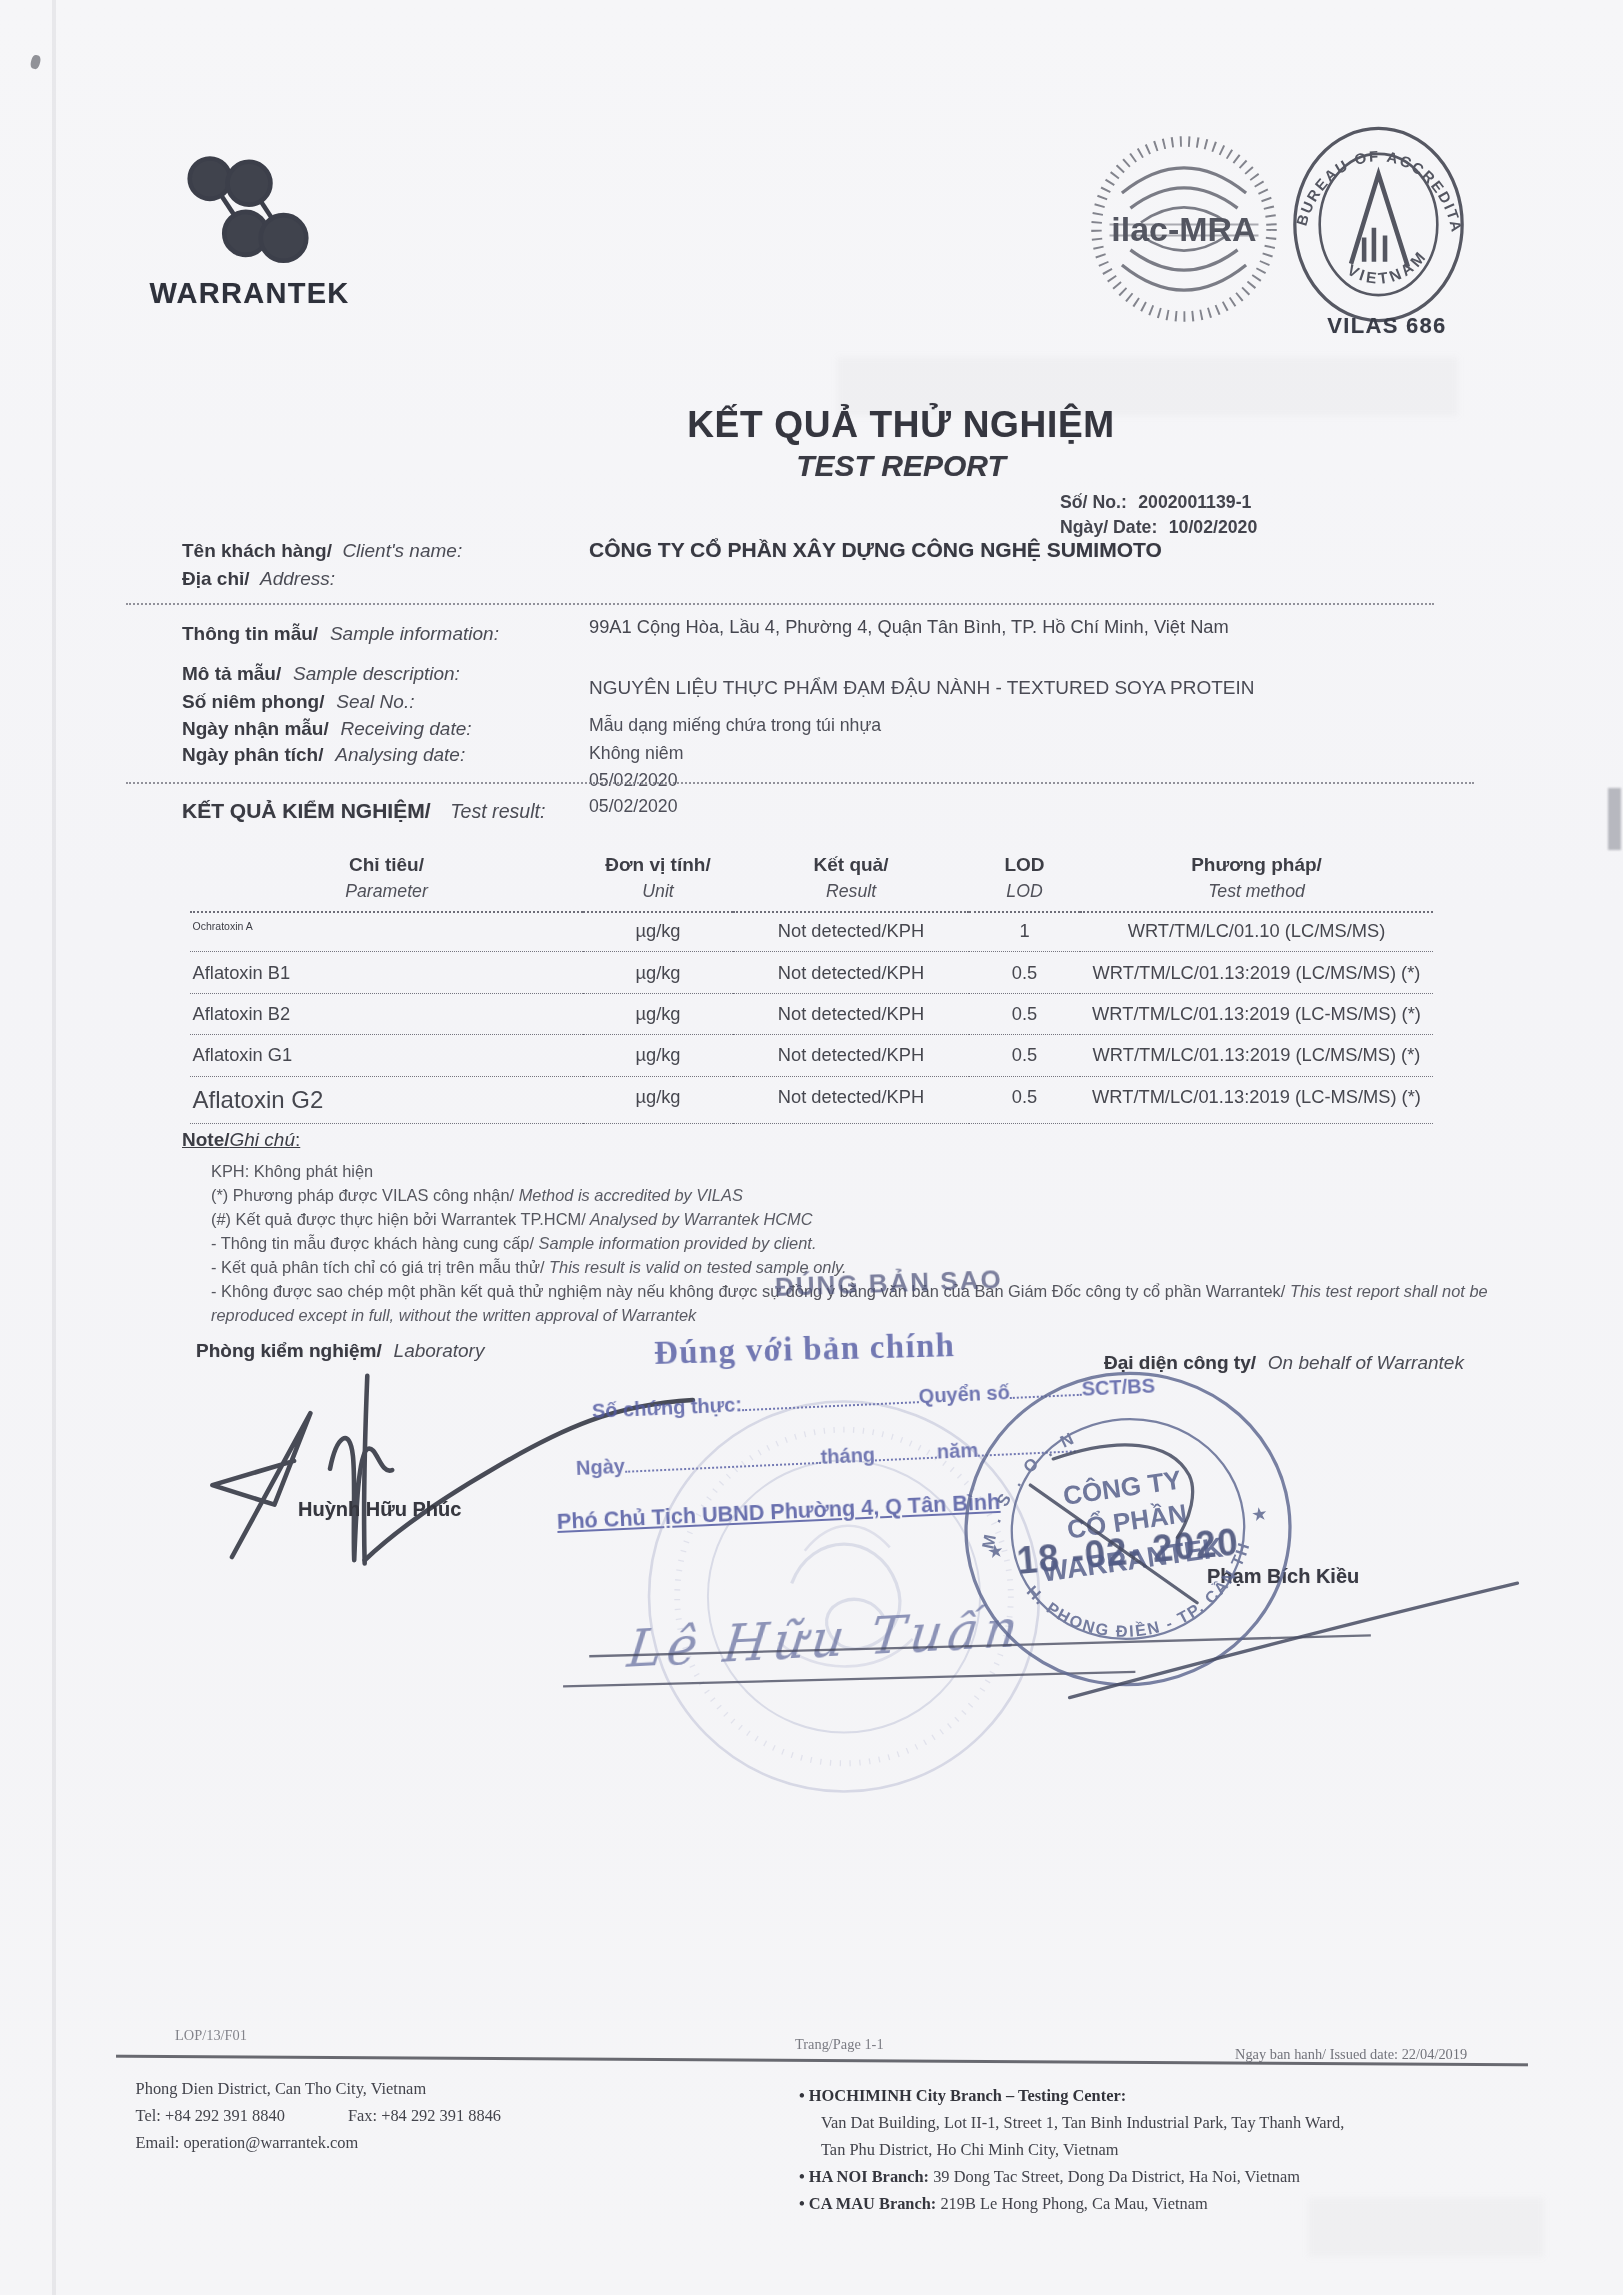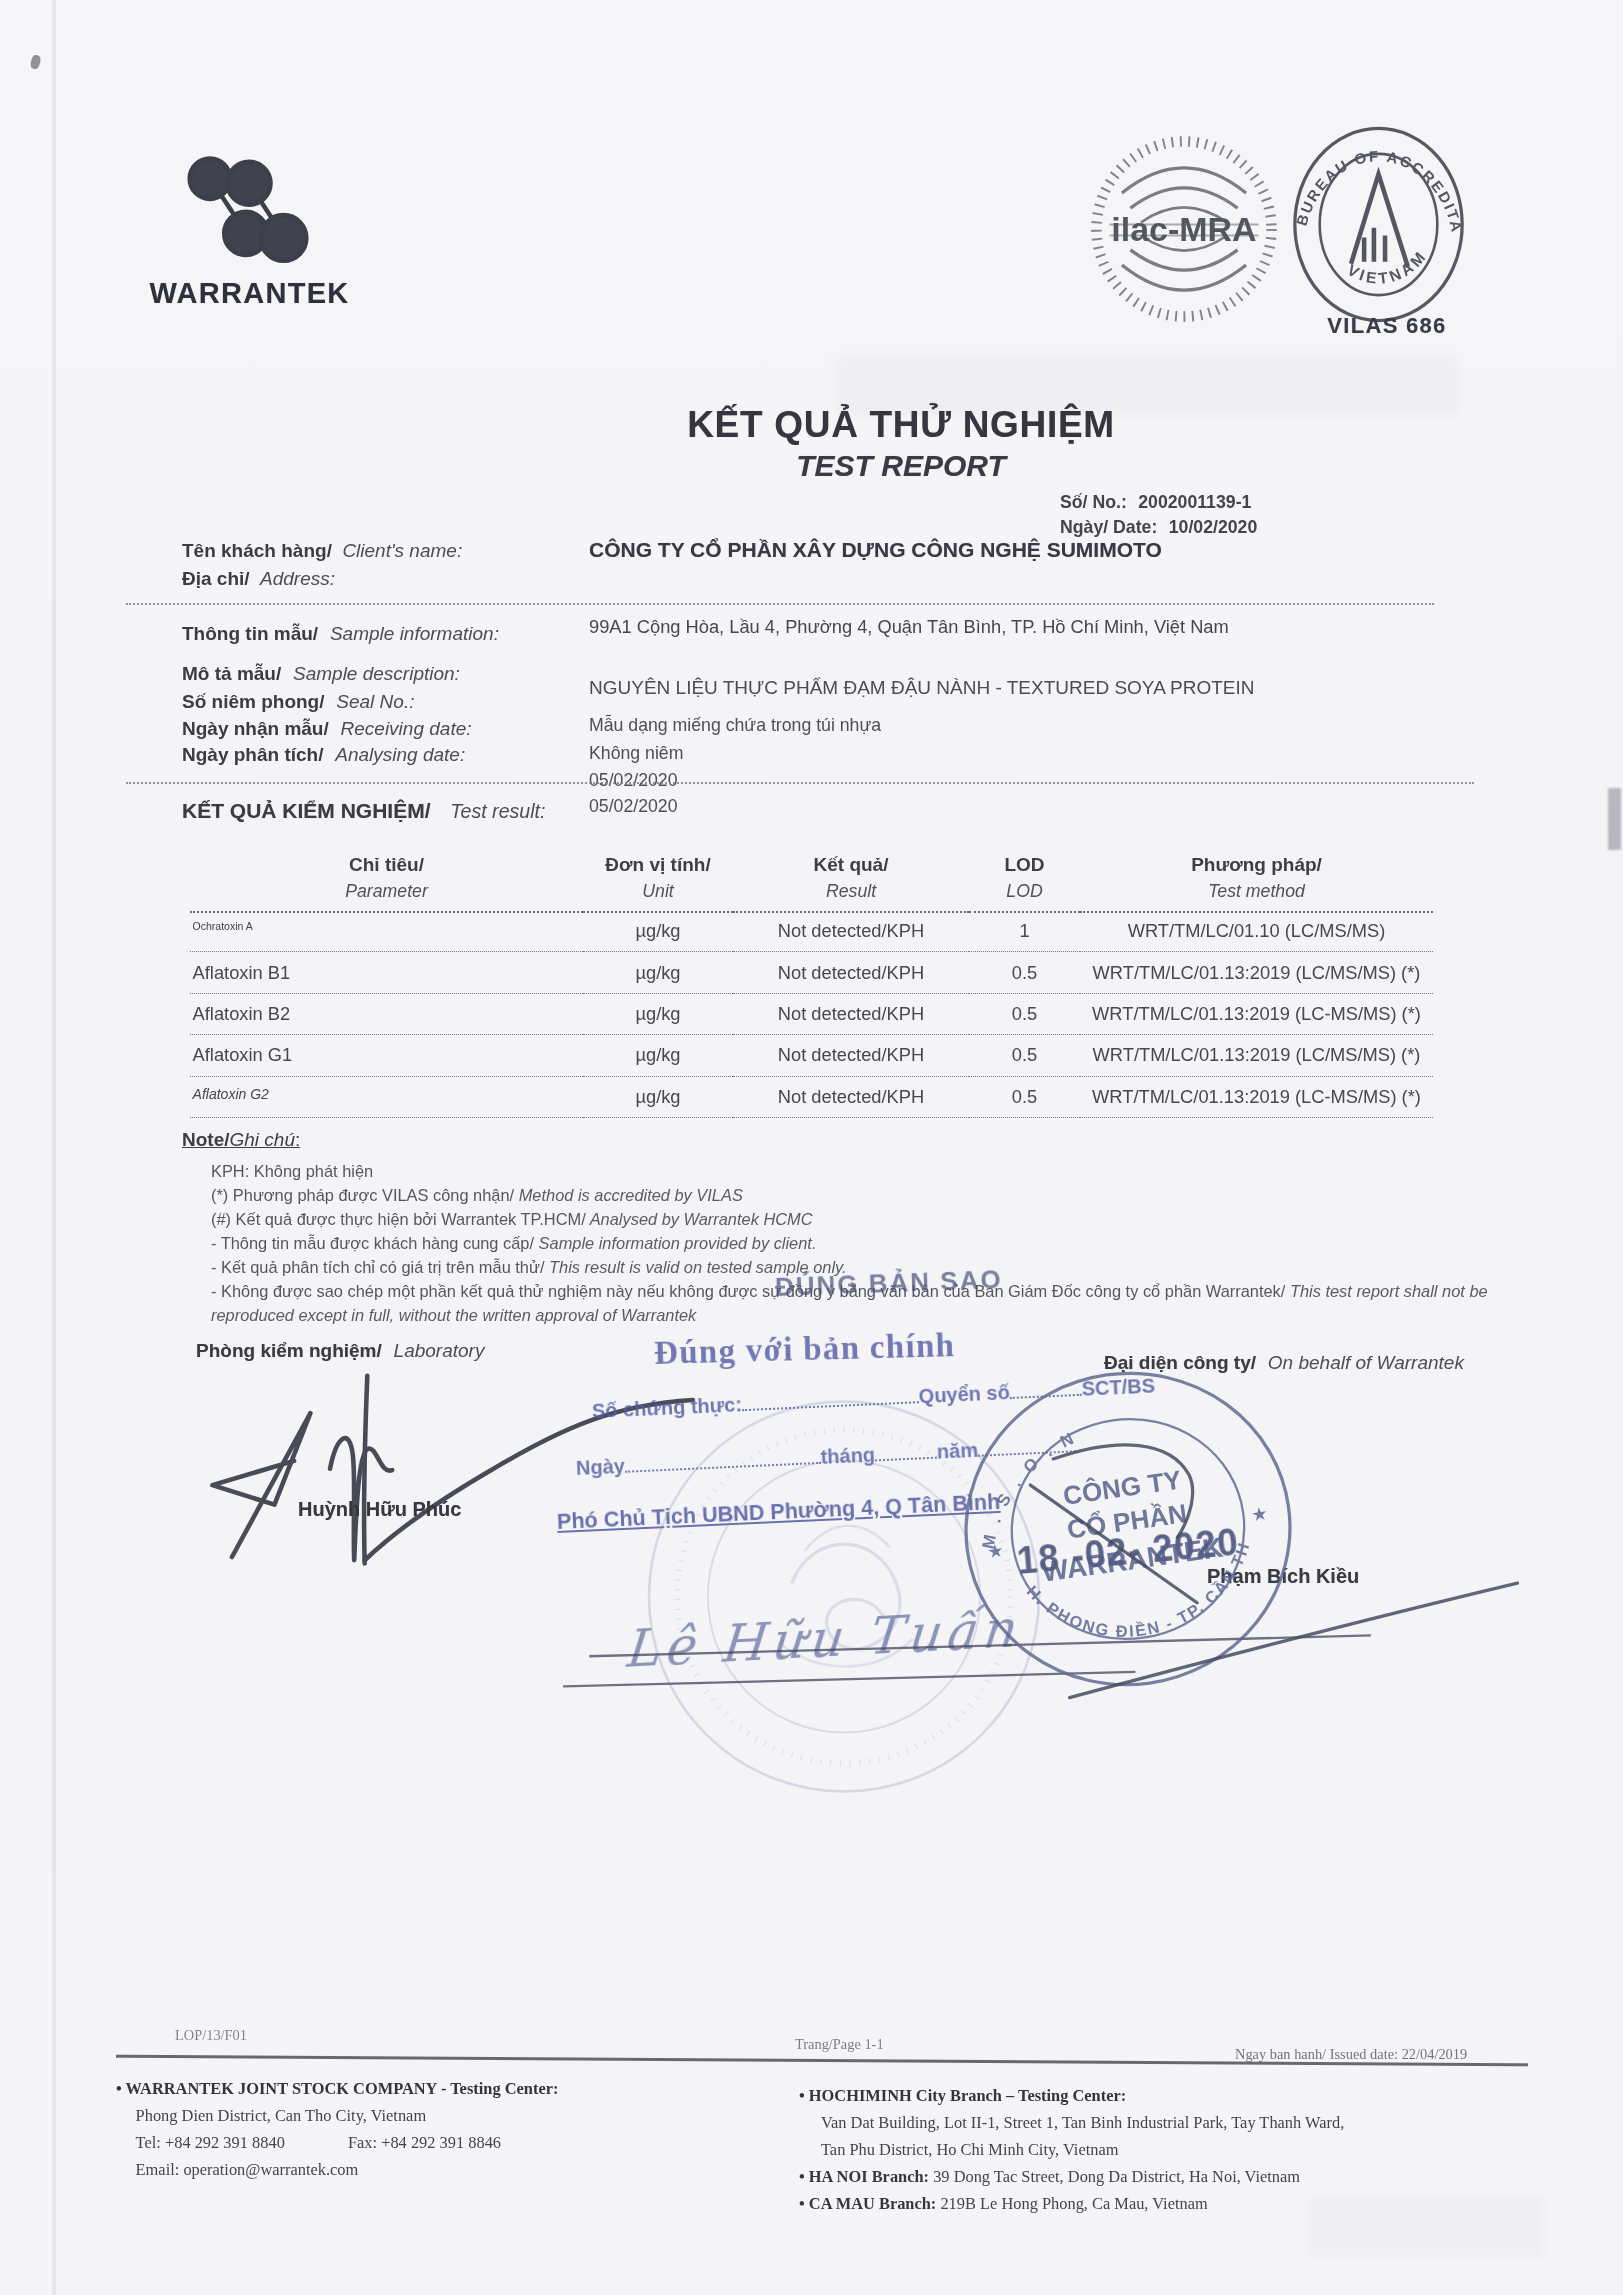--- a/index.html
+++ b/index.html
@@ -206,21 +206,21 @@
       <div class="c cc" style="border-bottom:1.6px dotted #75757f;font-size:18.3px;color:#46474f;">WRT/TM/LC/01.13:2019 (LC-MS/MS) (*)</div>
     </div>
     <div style="display:contents">
       <div class="c p" style="border-bottom:1.6px dotted #75757f;font-size:18.3px;color:#46474f;">Aflatoxin G1</div>
       <div class="c cc" style="border-bottom:1.6px dotted #75757f;font-size:18.3px;color:#46474f;">µg/kg</div>
       <div class="c cc" style="border-bottom:1.6px dotted #75757f;font-size:18.3px;color:#46474f;">Not detected/KPH</div>
       <div class="c cc" style="border-bottom:1.6px dotted #75757f;font-size:18.3px;color:#46474f;">0.5</div>
       <div class="c cc" style="border-bottom:1.6px dotted #75757f;font-size:18.3px;color:#46474f;">WRT/TM/LC/01.13:2019 (LC/MS/MS) (*)</div>
     </div>
     <div style="display:contents">
-      <div class="c p" style="border-bottom:1.6px dotted #75757f;font-size:14px;color:#46474f;font-style:italic;">Aflatoxin G2</div>
+      <div class="c p" style="border-bottom:1.6px dotted #75757f;font-size:24px;color:#46474f;">Aflatoxin G2</div>
       <div class="c cc" style="border-bottom:1.6px dotted #75757f;font-size:18.3px;color:#46474f;">µg/kg</div>
       <div class="c cc" style="border-bottom:1.6px dotted #75757f;font-size:18.3px;color:#46474f;">Not detected/KPH</div>
       <div class="c cc" style="border-bottom:1.6px dotted #75757f;font-size:18.3px;color:#46474f;">0.5</div>
       <div class="c cc" style="border-bottom:1.6px dotted #75757f;font-size:18.3px;color:#46474f;">WRT/TM/LC/01.13:2019 (LC-MS/MS) (*)</div>
     </div>
   </div>
 
   <div class="abs" style="left:182px;top:1129px;font-size:19px;text-decoration:underline;color:#3c3d45;">
     <b>Note/</b><i>Ghi chú</i><span>:</span>
   </div>
@@ -321,21 +321,20 @@
     </g>
   </svg>
 
   <div class="abs footsm" style="left:175px;top:2027px;opacity:.75;">LOP/13/F01</div>
   <div class="abs footsm" style="left:795px;top:2036px;opacity:.8;">Trang/Page 1-1</div>
   <div class="abs footsm" style="left:1235px;top:2046px;opacity:.85;">Ngay ban hanh/ Issued date: 22/04/2019</div>
 
   <div class="abs" style="left:116px;top:2059px;width:1412px;height:3.3px;background:#46474f;opacity:.8;transform:rotate(0.35deg);filter:blur(0.4px);"></div>
 
   <div class="abs foot" style="left:116px;top:2075px;width:667px;">
-    <div style="font-weight:700;color:#33343c;">• WARRANTEK JOINT STOCK COMPANY - Testing Center:</div>
     <div style="padding-left:19.6px;">Phong Dien District, Can Tho City, Vietnam</div>
     <div style="padding-left:19.6px;">
       <span>Tel: +84 292 391 8840</span>
       <span style="margin-left:59px;">Fax: +84 292 391 8846</span>
     </div>
     <div style="padding-left:19.6px;">Email: operation@warrantek.com</div>
   </div>
 
   <div class="abs foot" style="left:799px;top:2082px;width:811px;">
     <div style="font-weight:700;color:#33343c;">• HOCHIMINH City Branch – Testing Center:</div>

